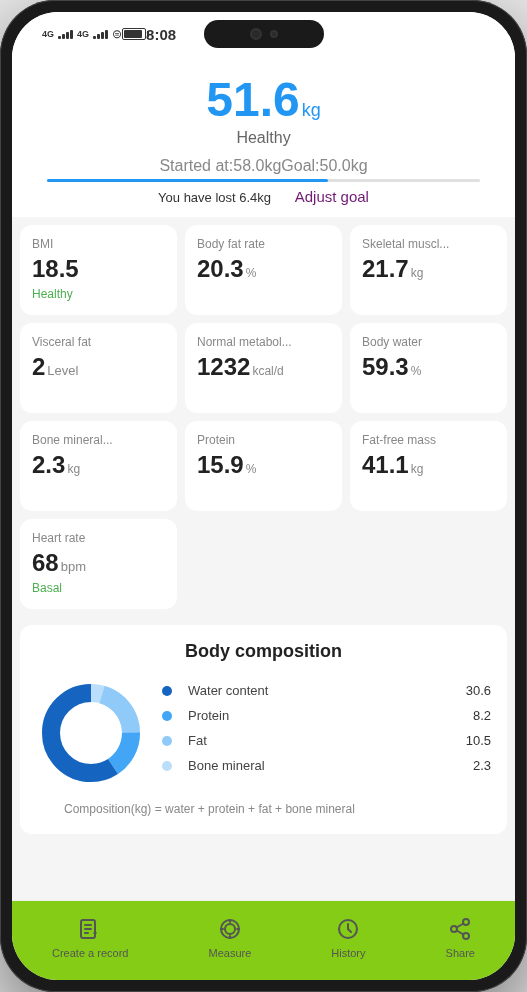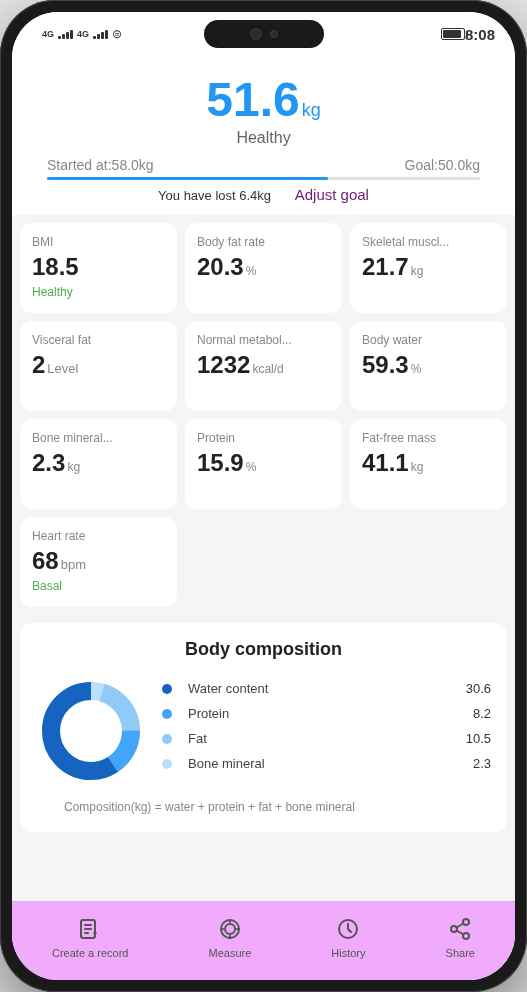--- a/index.html
+++ b/index.html
@@ -27,21 +27,21 @@
       border-radius: 46px;
       overflow: hidden;
       position: relative;
     }
     
     .status-bar {
       height: 44px;
       background: #fff;
       display: flex;
       align-items: center;
-      justify-content: space-between;
+      justify-content: flex-start;
       padding: 0 20px 0 30px;
       position: relative;
     }
     .camera-notch {
       position: absolute;
       top: 8px;
       left: 50%;
       transform: translateX(-50%);
       width: 120px;
       height: 28px;
@@ -149,22 +149,22 @@
       font-size: 16px;
       color: #666;
       margin-top: 2px;
     }
     .progress-section {
       margin: 10px 0 6px;
       position: relative;
     }
     .progress-labels {
       display: flex;
-      justify-content: space-between;
-      font-size: 14px;
+      justify-content: center;
+      font-size: 16px;
       color: #888;
       margin-bottom: 4px;
     }
     .progress-bar-bg {
       height: 3px;
       background: #e0e0e0;
       border-radius: 2px;
       position: relative;
     }
     .progress-bar-fill {
@@ -279,21 +279,21 @@
     .composition-formula {
       font-size: 12px;
       color: #888;
       margin-top: 12px;
       line-height: 1.5;
       margin-left: 28px;
     }
     
     .bottom-nav {
       height: 80px;
-      background: #f0abfc;
+      background: #84cc16;
       display: flex;
       align-items: center;
       justify-content: space-around;
       border-top: 1px solid #eee;
       padding-bottom: 8px;
     }
     .nav-item {
       display: flex;
       flex-direction: column;
       align-items: center;

